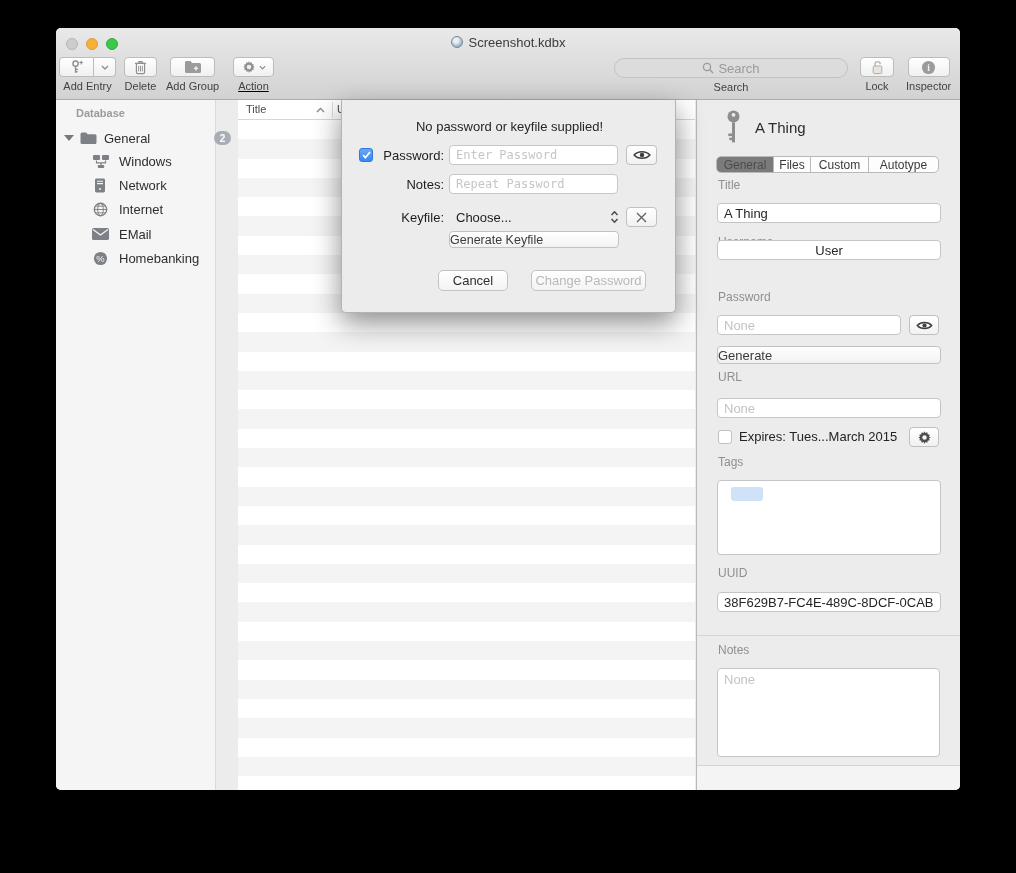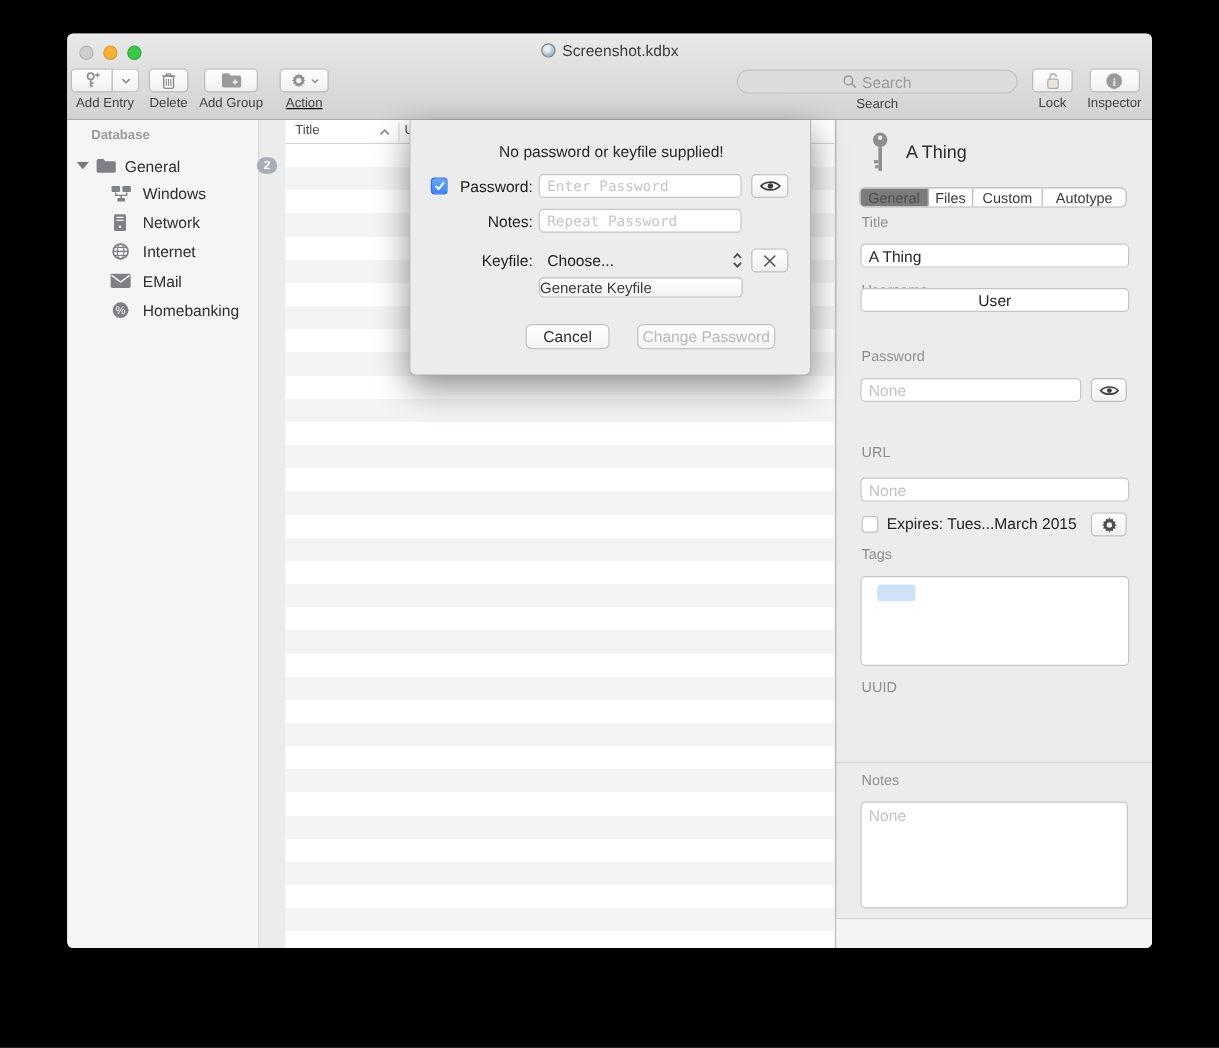--- a/index.html
+++ b/index.html
@@ -291,20 +291,23 @@
       <span class="ilabel" style="top:190px;">Password</span>
       <div class="field" style="left:20px; top:215px; width:184px; height:20px;">
         <span class="ph">None</span>
       </div>
       <div class="smallbtn" style="left:212px; top:215px;">
         <svg width="17" height="11" viewBox="0 0 24 16">
           <path d="M1.5 8C6.5 2.2 17.5 2.2 22.5 8 17.5 13.8 6.5 13.8 1.5 8Z" fill="none" stroke="#3f3f3f" stroke-width="2"></path>
           <circle cx="12" cy="8" r="3" fill="#3f3f3f"></circle>
         </svg>
       </div>
+      <div class="widebtn" style="left:20px; top:246px; width:224px; height:18px;">
+        <span>Generate</span>
+      </div>
 
       <span class="ilabel" style="top:270px;">URL</span>
       <div class="field" style="left:20px; top:298px; width:224px; height:20px;">
         <span class="ph">None</span>
       </div>
 
       <div style="position:absolute; left:21px; top:329px; display:flex; align-items:center; gap:7px;">
         <span class="checkbox"></span>
         <span style="font-size:13px; color:#222;">Expires: Tues...March 2015</span>
       </div>
@@ -314,20 +317,23 @@
           <circle cx="8" cy="8" r="2.4" fill="#f4f4f4"></circle>
         </svg>
       </div>
 
       <span class="ilabel" style="top:355px;">Tags</span>
       <div class="field" style="left:20px; top:380px; width:224px; height:75px; align-items:flex-start; padding:3px 6px;">
         <span class="tagpill" style="left:7px; top:3px; position:relative;"></span>
       </div>
 
       <span class="ilabel" style="top:466px;">UUID</span>
+      <div class="field" style="left:20px; top:492px; width:224px; height:20px; font-size:13px;">
+        <span>38F629B7-FC4E-489C-8DCF-0CAB</span>
+      </div>
 
       <div class="divline" style="top:535px;"></div>
 
       <span class="ilabel" style="top:543px;">Notes</span>
       <div class="field" style="left:20px; top:568px; width:223px; height:89px; align-items:flex-start; padding-top:3px;">
         <span class="ph">None</span>
       </div>
 
       <div class="divline" style="top:665px;"></div>
       <div style="position:absolute; left:0; top:666px; width:264px; height:24px; background:#f4f4f4;"></div>

